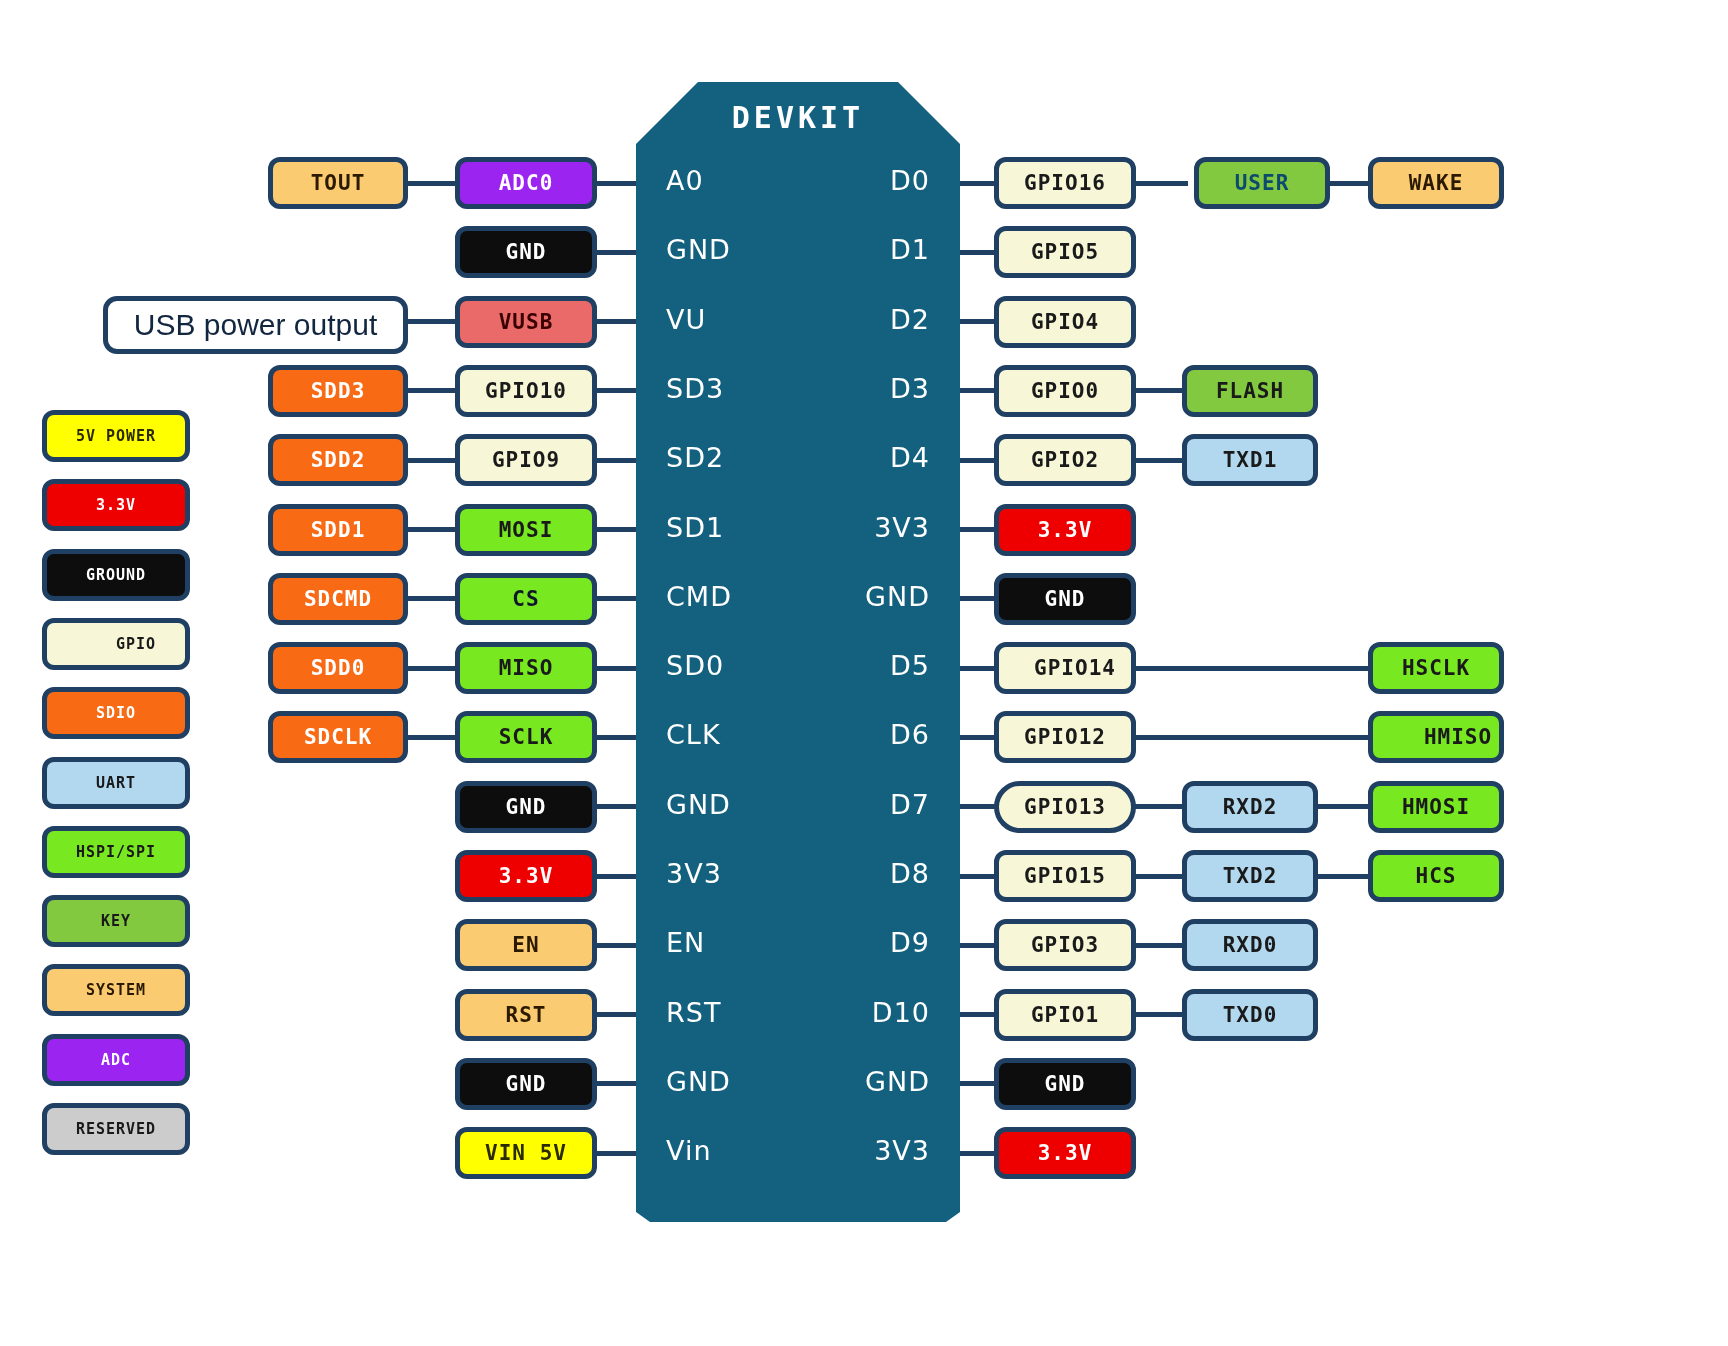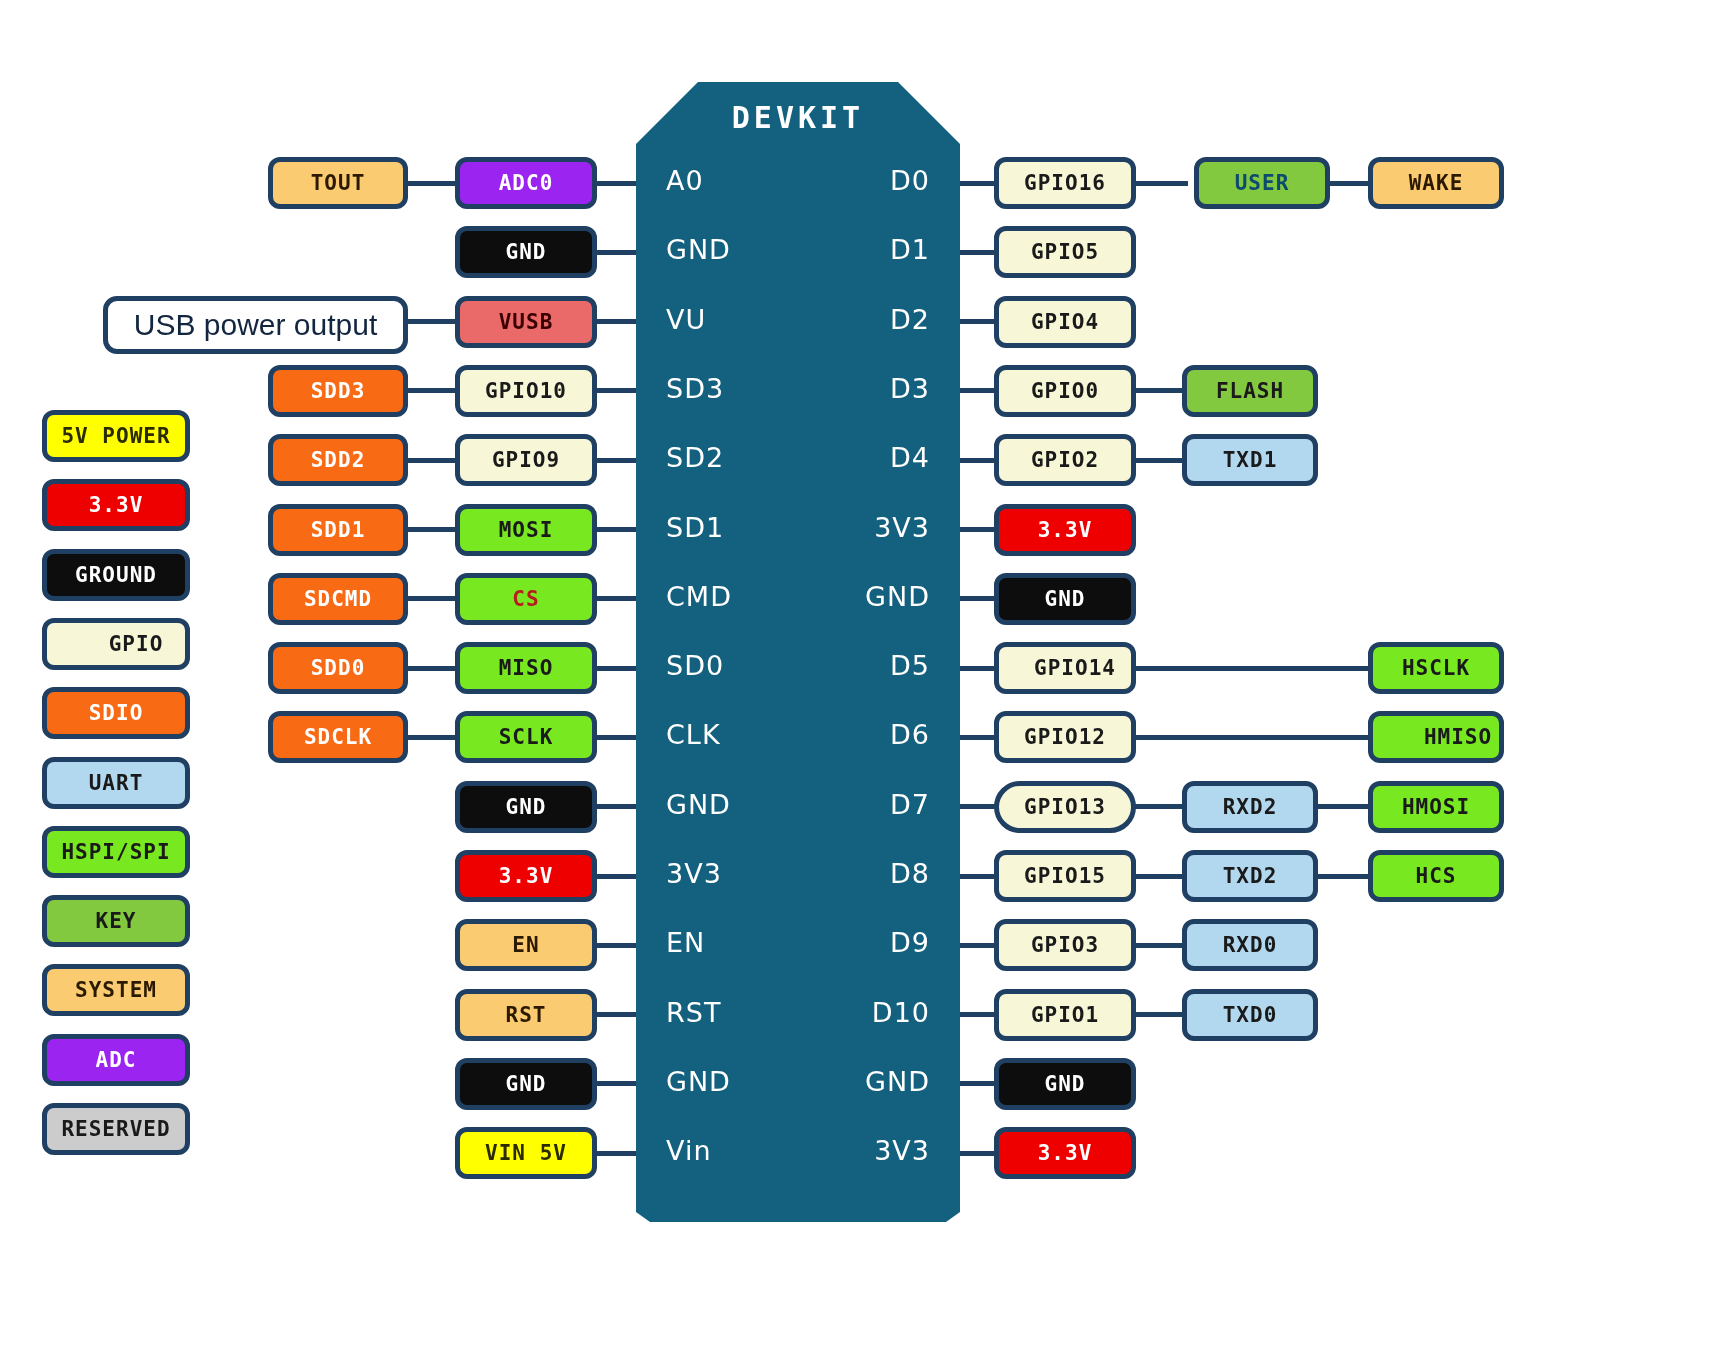--- a/index.html
+++ b/index.html
@@ -19,21 +19,21 @@
     border:5px solid #1f3f63;
     border-radius:12px;
     display:flex;align-items:center;justify-content:center;
     font-family:"DejaVu Sans Mono", monospace;
     font-weight:bold;
     letter-spacing:1px;
     white-space:nowrap;
     z-index:3;
   }
   .box.small{font-size:21px;}
-  .box.legend{font-size:21px;}
+  .box.legend{font-size:15px;}
   .box.note{
     font-family:"Liberation Sans", sans-serif;
     font-weight:normal;
     letter-spacing:0px;
     font-size:30px;
     border-width:5px;
     border-radius:14px;
   }
 
   
@@ -115,21 +115,21 @@
     <div class="box small" style="left: 455px; top: 434.2px; width: 142px; height: 52px; background: rgb(247, 247, 216); color: rgb(26, 26, 26);">GPIO9</div>
     <div class="wire" style="left: 404px; width: 57px; top: 457.7px;"></div>
     <div class="box small" style="left: 268px; top: 434.2px; width: 140px; height: 52px; background: rgb(249, 106, 21); color: rgb(255, 255, 255);">SDD2</div>
     <div class="pinlabel left" style="left: 666px; top: 511.5px;">SD1</div>
     <div class="wire" style="left: 593px; width: 49px; top: 527px;"></div>
     <div class="box small" style="left: 455px; top: 503.5px; width: 142px; height: 52px; background: rgb(120, 232, 32); color: rgb(26, 26, 26);">MOSI</div>
     <div class="wire" style="left: 404px; width: 57px; top: 527px;"></div>
     <div class="box small" style="left: 268px; top: 503.5px; width: 140px; height: 52px; background: rgb(249, 106, 21); color: rgb(255, 255, 255);">SDD1</div>
     <div class="pinlabel left" style="left: 666px; top: 580.8px;">CMD</div>
     <div class="wire" style="left: 593px; width: 49px; top: 596.3px;"></div>
-    <div class="box small" style="left: 455px; top: 572.8px; width: 142px; height: 52px; background: rgb(120, 232, 32); color: #b91c1c;">CS</div>
+    <div class="box small" style="left: 455px; top: 572.8px; width: 142px; height: 52px; background: rgb(120, 232, 32); color: #0f172a;">CS</div>
     <div class="wire" style="left: 404px; width: 57px; top: 596.3px;"></div>
     <div class="box small" style="left: 268px; top: 572.8px; width: 140px; height: 52px; background: rgb(249, 106, 21); color: rgb(255, 255, 255);">SDCMD</div>
     <div class="pinlabel left" style="left: 666px; top: 650.1px;">SD0</div>
     <div class="wire" style="left: 593px; width: 49px; top: 665.6px;"></div>
     <div class="box small" style="left: 455px; top: 642.1px; width: 142px; height: 52px; background: rgb(120, 232, 32); color: rgb(26, 26, 26);">MISO</div>
     <div class="wire" style="left: 404px; width: 57px; top: 665.6px;"></div>
     <div class="box small" style="left: 268px; top: 642.1px; width: 140px; height: 52px; background: rgb(249, 106, 21); color: rgb(255, 255, 255);">SDD0</div>
     <div class="pinlabel left" style="left: 666px; top: 719.4px;">CLK</div>
     <div class="wire" style="left: 593px; width: 49px; top: 734.9px;"></div>
     <div class="box small" style="left: 455px; top: 711.4px; width: 142px; height: 52px; background: rgb(120, 232, 32); color: rgb(26, 26, 26);">SCLK</div>

